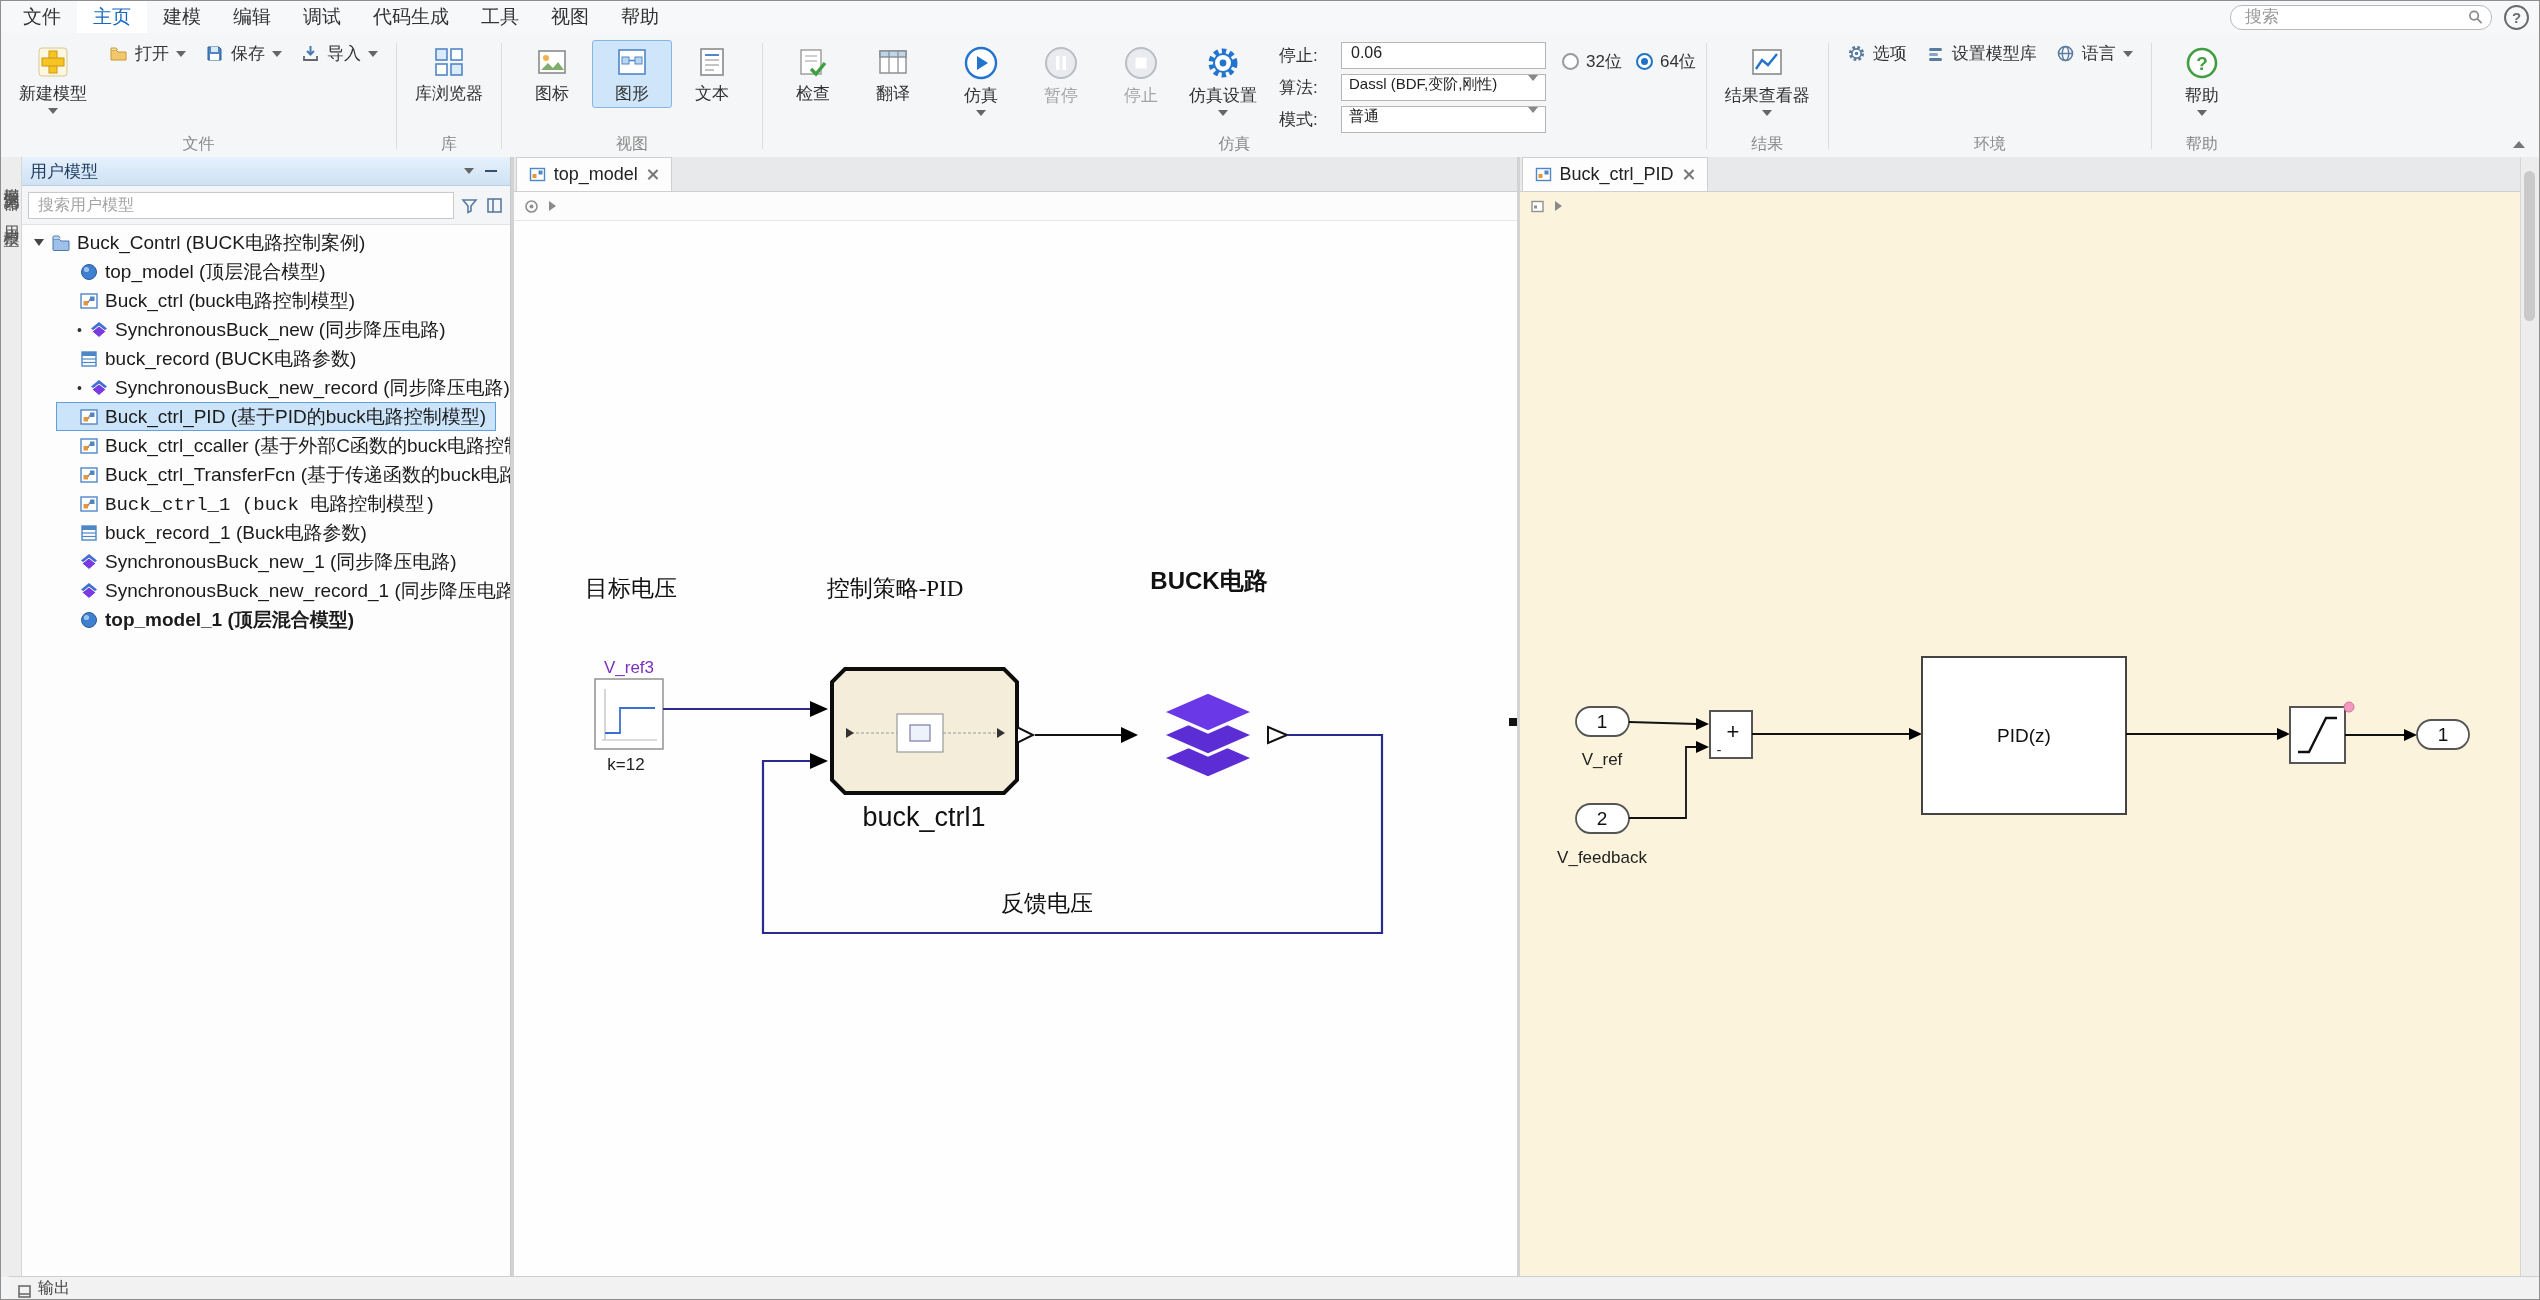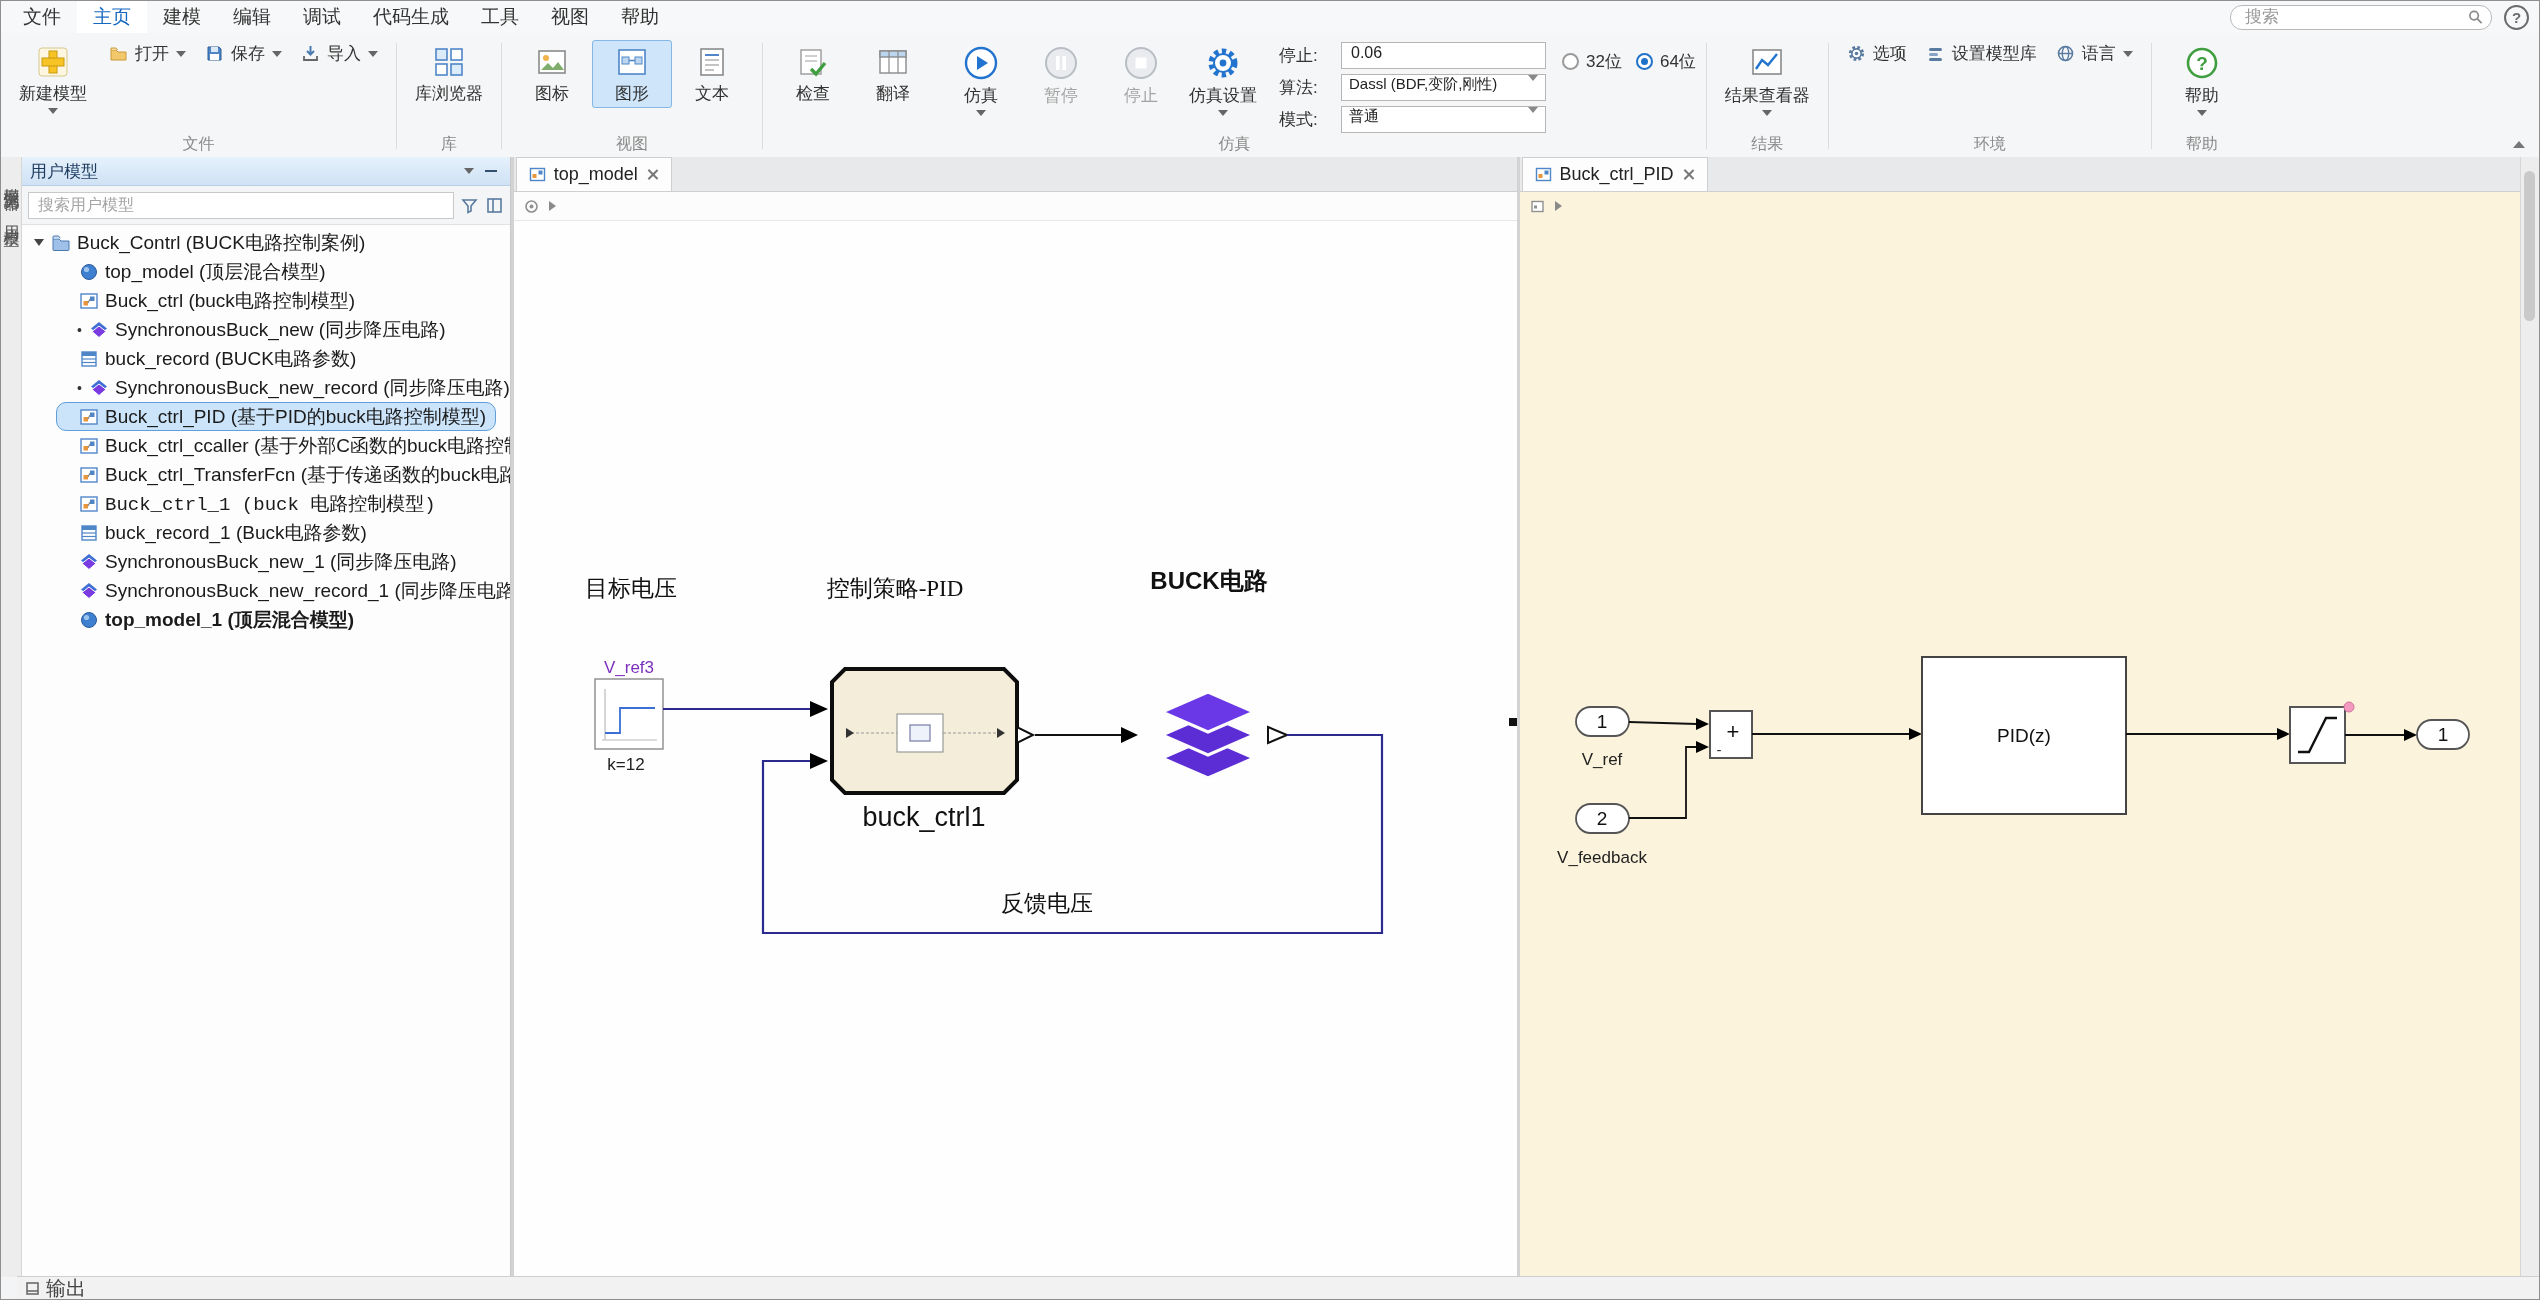--- a/index.html
+++ b/index.html
@@ -66,21 +66,21 @@
   .lp-header .sp{flex:1;}
   .lp-hicon{display:flex;align-items:center;justify-content:center;width:22px;height:20px;}
   .minus{width:12px;height:2px;background:#33506e;}
   .lp-search{height:32px;display:flex;align-items:center;gap:6px;padding:3px 6px;background:#f4f5f6;border-bottom:1px solid #e2e2e2;}
   .lp-search .box{flex:1;height:25px;border:1px solid #c9c9c9;background:#fff;display:flex;align-items:center;padding:0 7px;}
   .lp-search input{border:none;outline:none;width:100%;font-size:16px;font-family:inherit;color:#333;}
   .lp-search input::placeholder{color:#a5a5a5;}
   .tree{flex:1;overflow:hidden;background:#fdfdfd;padding-top:3px;}
   .tree-row{display:flex;align-items:center;height:29px;width:max-content;padding-right:9px;
             font-size:19px;color:#1b1b1b;white-space:nowrap;border:1px solid transparent;box-sizing:border-box;}
-  .tree-row.selected{background:#cce4fa;border-color:#5f9fdd;border-radius:10px;}
+  .tree-row.selected{background:#cce4fa;border-color:#5f9fdd;}
   .caret{width:20px;display:flex;justify-content:center;align-items:center;}
   .caret-shape{width:0;height:0;border-left:5px solid transparent;border-right:5px solid transparent;border-top:7px solid #444;}
   .caret-sp{width:20px;}
   .bullet{width:8px;margin-right:2px;color:#333;font-size:14px;display:flex;align-items:center;}
   .tree-ic{margin:0 6px 0 2px;display:flex;align-items:center;}
 
   
   .splitter{width:3px;background:#d3d3d3;}
   .editor{display:flex;flex-direction:column;background:#fff;}
   .editor.center{width:1003px;}
@@ -95,22 +95,22 @@
   .editor.center .crumbbar{background:#fcfcfc;}
   .editor.right .crumbbar{background:#fbf3dc;border-bottom:none;}
   .crumb-chev{width:0;height:0;border-top:5px solid transparent;border-bottom:5px solid transparent;border-left:7px solid #8a8a8a;}
   .canvas{flex:1;position:relative;overflow:hidden;}
   .canvas.center{background:#fefefe;}
   .canvas.right{background:#fbf3dc;}
   svg text{font-family:"Liberation Sans",sans-serif;}
   svg text.serif{font-family:"Liberation Serif",serif;}
 
   
-  .statusbar{position:absolute;left:16px;bottom:0;right:0;height:22px;background:#f2f2f2;border-top:1px solid #cfcfcf;
-             display:flex;align-items:center;gap:6px;padding:0 8px;font-size:20px;color:#444;}
+  .statusbar{position:absolute;left:8px;bottom:0;right:0;height:22px;background:#f2f2f2;border-top:1px solid #cfcfcf;
+             display:flex;align-items:flex-end;gap:6px;padding:0 8px;font-size:16px;color:#444;}
 </style>
 </head>
 <body>
 
 <div class="window">
 
   <div class="menubar">
     <div class="menu-items">
         <span class="menu-item">文件</span>
         <span class="menu-item active">主页</span>

